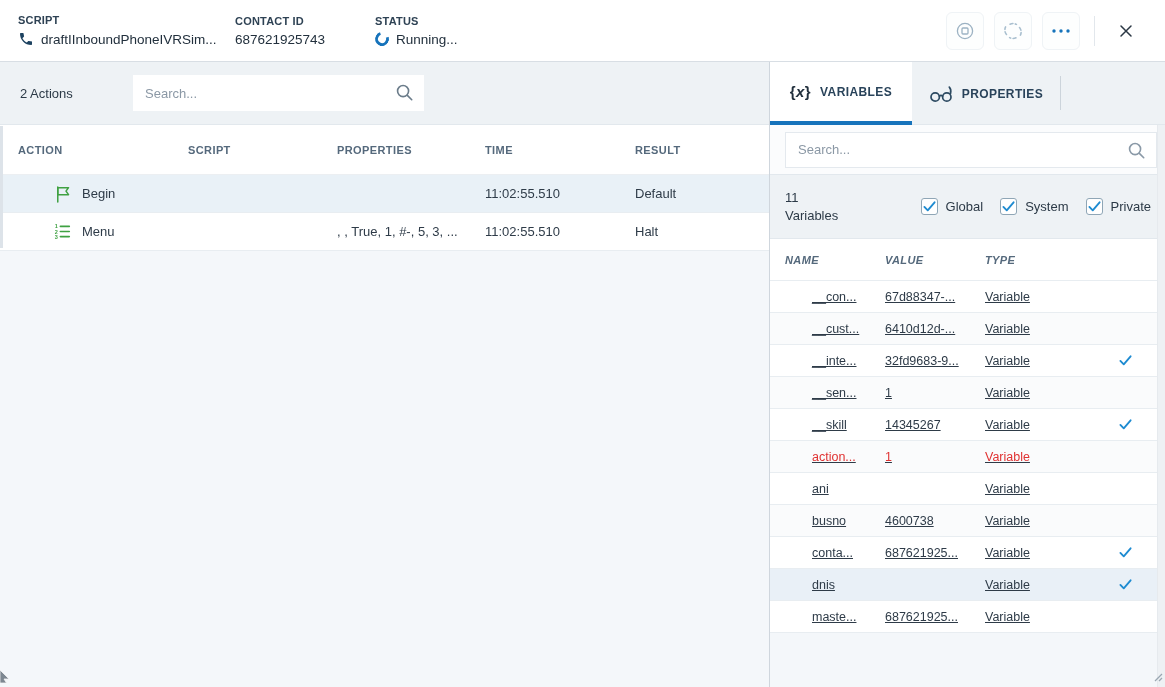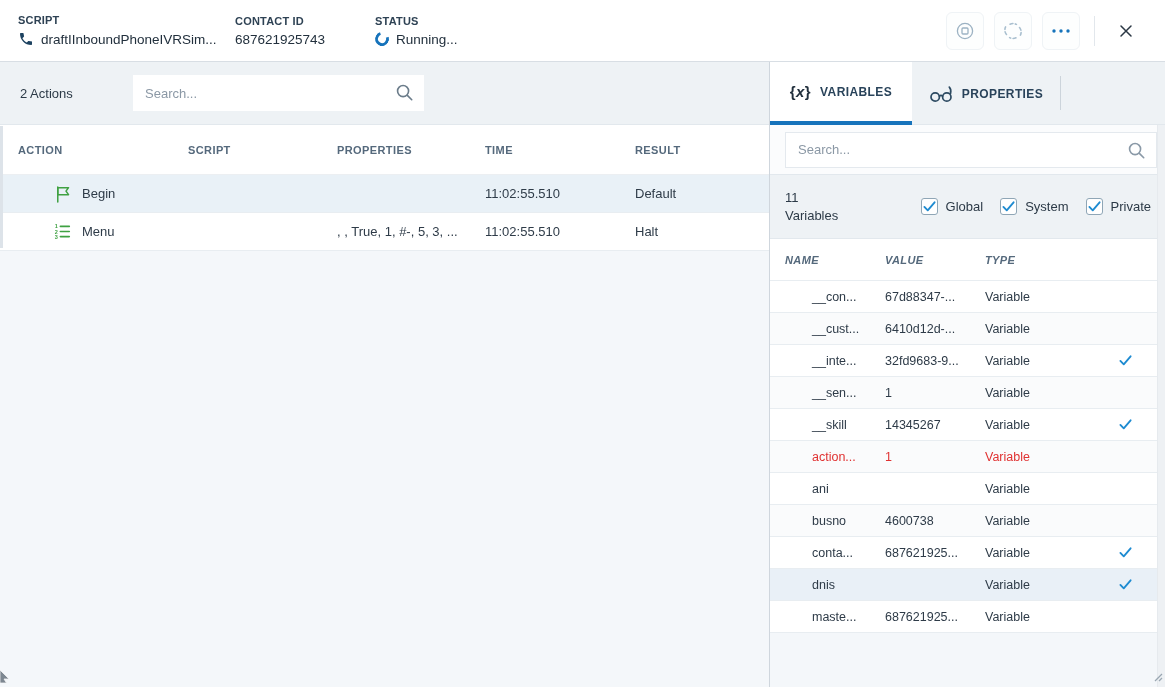--- a/index.html
+++ b/index.html
@@ -114,21 +114,21 @@
     height:42px; flex:0 0 42px; background:#fff; display:flex; align-items:center;
     font-size:11px; font-weight:700; color:#55697c; letter-spacing:.4px;
     border-bottom:1px solid #e8edf1;
     font-style:italic;
   }
   .v-name{ width:115px; padding-left:15px; }
   .v-value{ width:100px; }
   .v-type{ width:100px; }
   .v-check{ flex:1; display:flex; justify-content:center; }
 
-  .vtable-body{ flex:1; }
+  .vtable-body{ flex:1;text-decoration:underline; }
   .vrow{
     height:32px; display:flex; align-items:center; background:#fff;
     border-bottom:1px solid #e8edf1; font-size:12.5px; color:#2e3b48; cursor:pointer;
   }
   .vrow.alt{ background:#fafbfc; }
   .vrow.selected{ background:#e9f0f7; }
   .vrow.error, .vrow.error .vcell{ color:#e03232; }
   .vrow .v-name{ padding-left:42px; }
   .vcell{ white-space:nowrap; overflow:hidden; }
 

